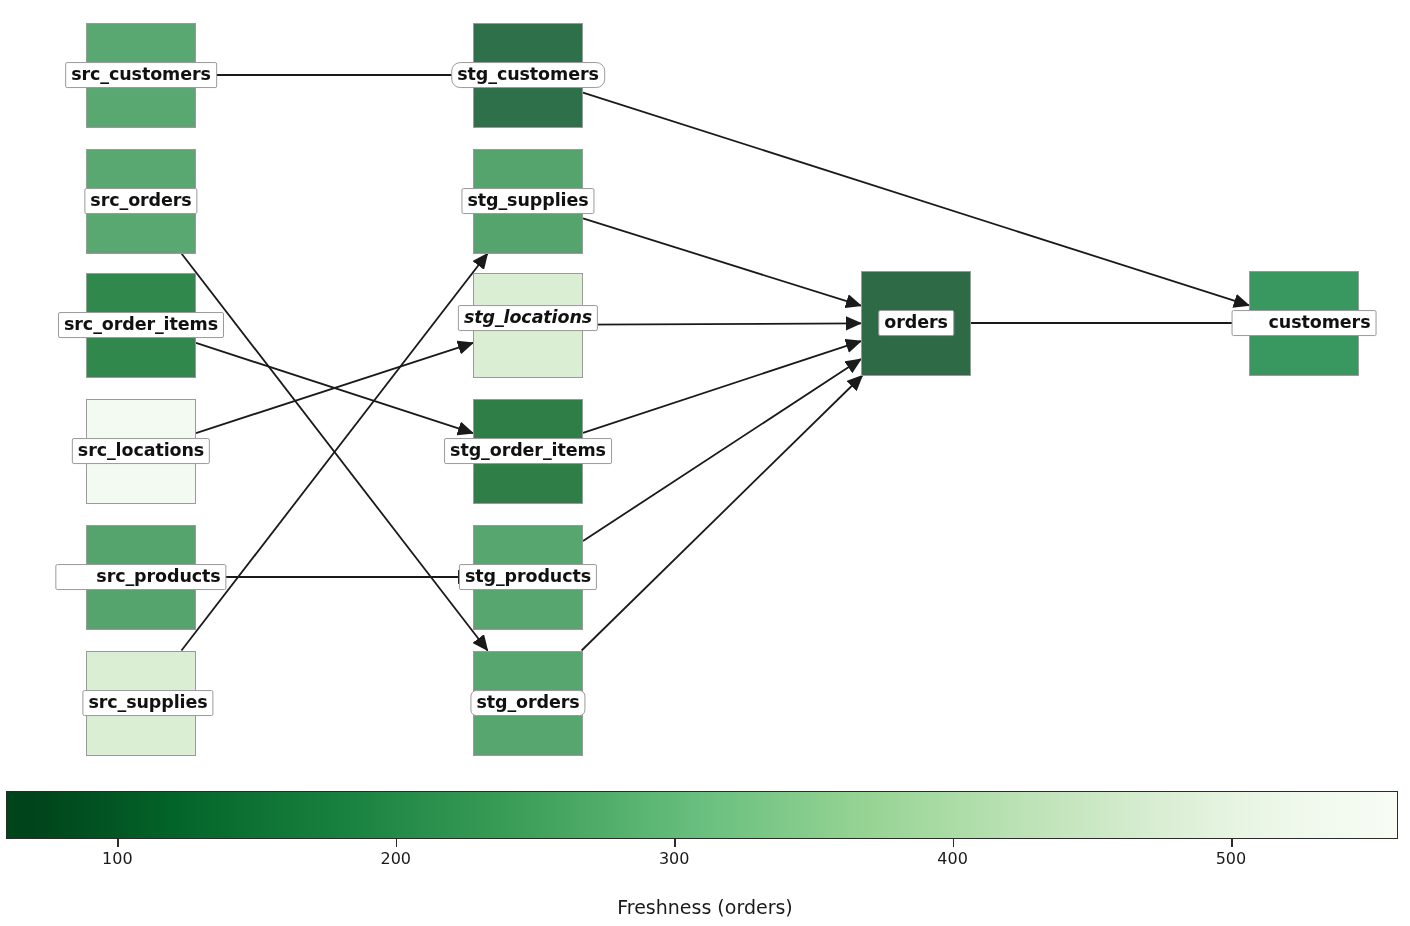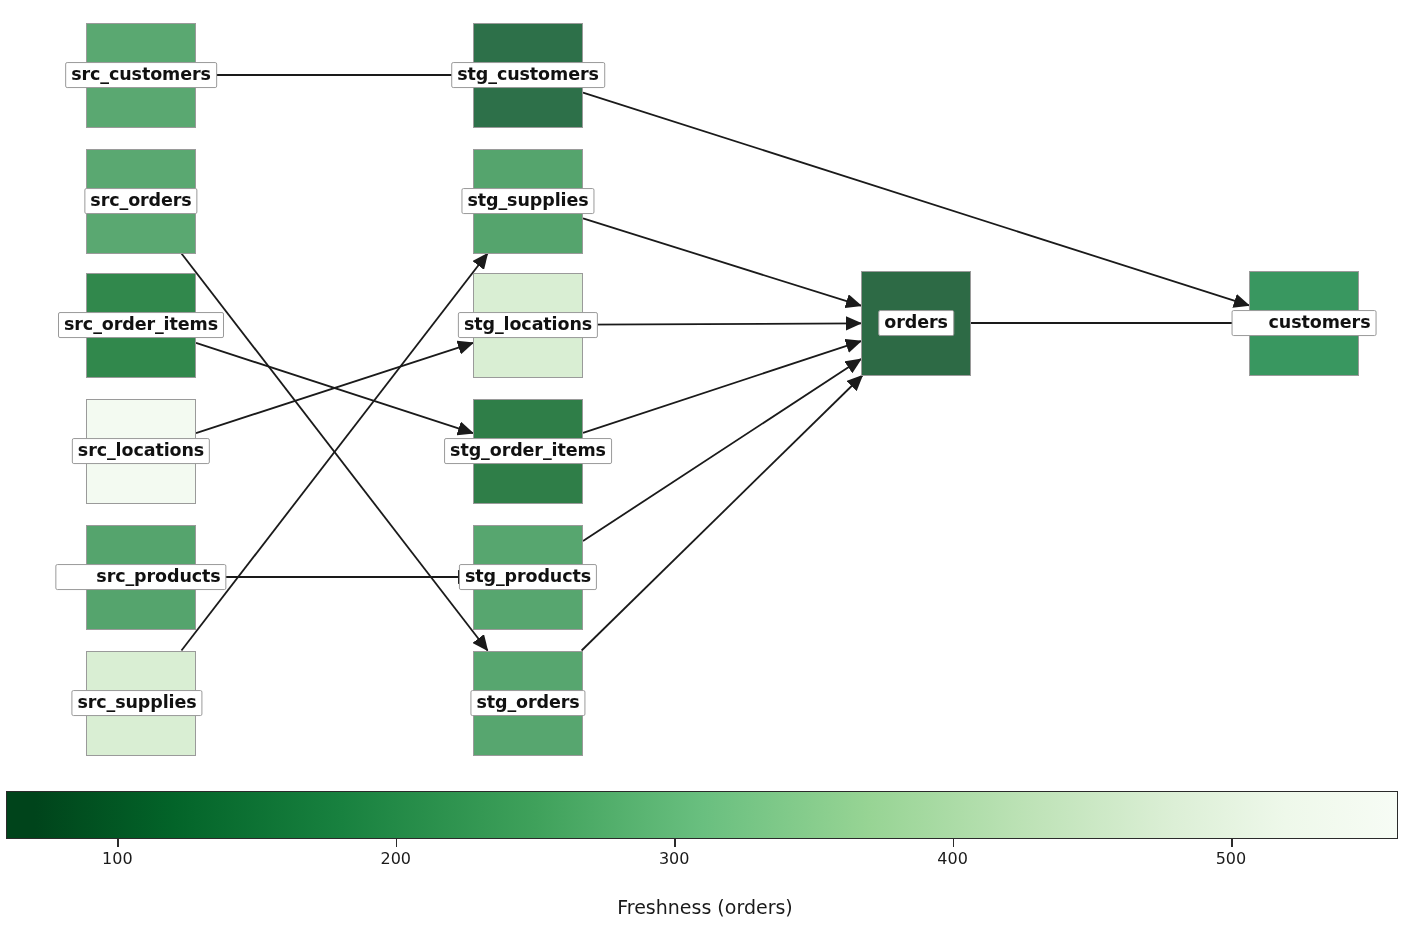--- a/index.html
+++ b/index.html
@@ -104,33 +104,33 @@
         <div class="node-label" style="left: 123px; top: 75px;">src_customers</div>
         <div class="node" style="left: 68px; top: 148.5px; width: 110px; height: 105px; background: rgb(90, 168, 113); border-color: rgb(154, 154, 154);"></div>
         <div class="node-label" style="left: 123px; top: 201px;">src_orders</div>
         <div class="node" style="left: 68px; top: 272.5px; width: 110px; height: 105px; background: rgb(49, 136, 76); border-color: rgb(154, 154, 154);"></div>
         <div class="node-label" style="left: 123px; top: 325px;">src_order_items</div>
         <div class="node" style="left: 68px; top: 398.5px; width: 110px; height: 105px; background: rgb(243, 250, 241); border-color: rgb(154, 154, 154);"></div>
         <div class="node-label" style="left: 123px; top: 451px;">src_locations</div>
         <div class="node" style="left: 68px; top: 524.5px; width: 110px; height: 105px; background: rgb(85, 164, 109); border-color: rgb(154, 154, 154);"></div>
         <div class="node-label" style="left: 123px; top: 577px; padding-left: 40px;">src_products</div>
         <div class="node" style="left: 68px; top: 650.5px; width: 110px; height: 105px; background: rgb(217, 238, 211); border-color: rgb(154, 154, 154);"></div>
-        <div class="node-label" style="left: 119px; top: 703px;">src_supplies</div>
+        <div class="node-label" style="left: 130px; top: 703px;">src_supplies</div>
         <div class="node" style="left: 455px; top: 22.5px; width: 110px; height: 105px; background: rgb(45, 112, 73); border-color: rgb(154, 154, 154);"></div>
-        <div class="node-label" style="left: 510px; top: 75px;">stg_customers</div>
+        <div class="node-label" style="left: 510px; top: 75px; border-radius: 9px;">stg_customers</div>
         <div class="node" style="left: 455px; top: 148.5px; width: 110px; height: 105px; background: rgb(85, 164, 109); border-color: rgb(154, 154, 154);"></div>
         <div class="node-label" style="left: 510px; top: 201px;">stg_supplies</div>
         <div class="node" style="left: 455px; top: 272.5px; width: 110px; height: 105px; background: rgb(217, 238, 211); border-color: rgb(154, 154, 154);"></div>
-        <div class="node-label" style="left: 510px; top: 325px;">stg_locations</div>
+        <div class="node-label" style="left: 510px; top: 318px; font-style: italic;">stg_locations</div>
         <div class="node" style="left: 455px; top: 398.5px; width: 110px; height: 105px; background: rgb(47, 126, 72); border-color: rgb(154, 154, 154);"></div>
         <div class="node-label" style="left: 510px; top: 451px;">stg_order_items</div>
         <div class="node" style="left: 455px; top: 524.5px; width: 110px; height: 105px; background: rgb(87, 166, 111); border-color: rgb(154, 154, 154);"></div>
         <div class="node-label" style="left: 510px; top: 577px;">stg_products</div>
         <div class="node" style="left: 455px; top: 650.5px; width: 110px; height: 105px; background: rgb(87, 166, 111); border-color: rgb(154, 154, 154);"></div>
-        <div class="node-label" style="left: 510px; top: 703px;">stg_orders</div>
+        <div class="node-label" style="left: 510px; top: 703px; border-radius: 6px;">stg_orders</div>
         <div class="node" style="left: 843px; top: 270.5px; width: 110px; height: 105px; background: rgb(45, 106, 69); border-color: rgb(154, 154, 154);"></div>
         <div class="node-label" style="left: 898px; top: 323px; text-align: center;">orders</div>
         <div class="node" style="left: 1231px; top: 270.5px; width: 110px; height: 105px; background: rgb(57, 151, 96); border-color: rgb(154, 154, 154);"></div>
         <div class="node-label" style="left: 1286px; top: 323px; padding-left: 36px;">customers</div>
       </div>
   </div>
 
   <div class="cbar-wrap">
     <div class="cbar" id="cbar"></div>
     <div id="cbar-ticks">

